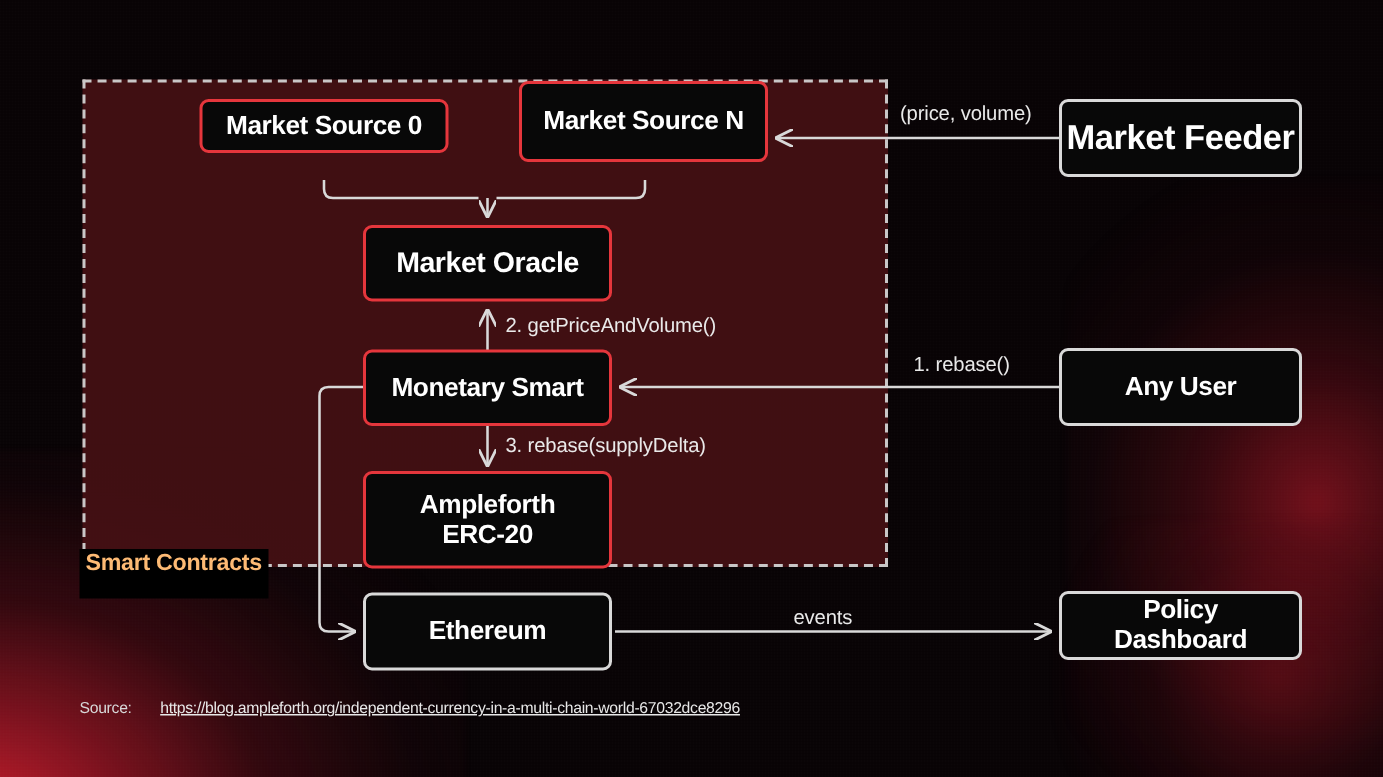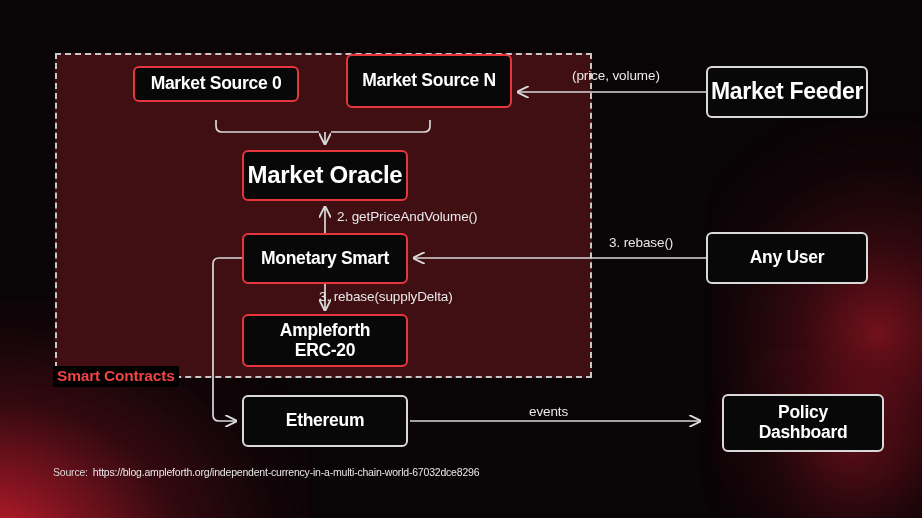--- a/index.html
+++ b/index.html
@@ -75,25 +75,25 @@
     height: 325px;
     background: rgba(72,17,20,0.88);
     border: 2px dashed #c9c7c7;
     box-sizing: border-box;
   }
   #smart-contracts-label {
     position: absolute;
     left: 53px;
     top: 366px;
     background: #000000;
-    color: #ef4444;
+    color: #fdba74;
     font-size: 15.5px;
     font-weight: bold;
     letter-spacing: -0.2px;
-    padding: 1px 4px 2px 4px;
+    padding: 1px 4px 14px 4px;
     white-space: nowrap;
   }
 
   
   .node {
     position: absolute;
     background: #080808;
     border-radius: 6px;
     box-sizing: border-box;
     display: flex;
@@ -132,21 +132,22 @@
     position: absolute;
     left: 53px;
     top: 466px;
     font-size: 10.5px;
     color: #d8d8d8;
     letter-spacing: -0.2px;
     white-space: nowrap;
   }
   #source-url {
     color: #e8e8e8;
-    margin-left: 5px;
+    text-decoration: underline;
+    margin-left: 19px;
   }
 </style>
 </head>
 <body>
 
 <div id="canvas">
 
   <div class="glow" id="glow-bottom-left"></div>
   <div class="glow" id="glow-right"></div>
   <div class="glow" id="glow-bottom-right"></div>
@@ -178,43 +179,43 @@
       <path d="M 242 258 L 219 258 Q 213 258 213 264 L 213 415 Q 213 421 219 421 L 236 421" marker-end="url(#arrow)"></path>
 
       <path d="M 410 421 L 700 421" marker-end="url(#arrow)"></path>
     </g>
   </svg>
 
   <div class="node red" style="left:133px; top:66px; width:166px; height:36px; font-size:17.5px;">Market Source 0</div>
 
   <div class="node red" style="left:346px; top:54px; width:166px; height:54px; font-size:17.5px;">Market Source N</div>
 
-  <div class="node red" style="left:242px; top:150px; width:166px; height:51px; font-size:24px;">Market Oracle</div>
+  <div class="node red" style="left:242px; top:150px; width:166px; height:51px; font-size:19px;">Market Oracle</div>
 
   <div class="node red" style="left:242px; top:233px; width:166px; height:51px; font-size:17.5px;">Monetary Smart</div>
 
-  <div class="node red" style="left:242px; top:314px; width:166px; height:53px; font-size:17.5px; white-space:pre-line;">Ampleforth
+  <div class="node red" style="left:242px; top:314px; width:166px; height:65px; font-size:17.5px; white-space:pre-line;">Ampleforth
 ERC-20</div>
 
   <div class="node white" style="left:242px; top:395px; width:166px; height:52px; font-size:17.5px;">Ethereum</div>
 
   <div class="node white" style="left:706px; top:66px; width:162px; height:52px; font-size:23px;">Market Feeder</div>
 
   <div class="node white" style="left:706px; top:232px; width:162px; height:52px; font-size:17.5px;text-align:center;">Any User</div>
 
-  <div class="node white" style="left:722px; top:394px; width:162px; height:58px; font-size:17.5px; white-space:pre-line;">Policy
+  <div class="node white" style="left:706px; top:394px; width:162px; height:46px; font-size:17.5px; white-space:pre-line;">Policy
 Dashboard</div>
 
-  <div class="edge-label" style="left:572px; top:68px;">(price, volume)</div>
-
-  <div class="edge-label" style="left:609px; top:235px;">3. rebase()</div>
+  <div class="edge-label" style="left:600px; top:68px;">(price, volume)</div>
+
+  <div class="edge-label" style="left:609px; top:235px;">1. rebase()</div>
 
   <div class="edge-label" style="left:337px; top:209px;">2.  getPriceAndVolume()</div>
 
-  <div class="edge-label" style="left:319px; top:289px;">3.  rebase(supplyDelta)</div>
+  <div class="edge-label" style="left:337px; top:289px;">3.  rebase(supplyDelta)</div>
 
   <div class="edge-label" style="left:529px; top:404px;">events</div>
 
   <div id="source-line">
     <span>Source:</span><span id="source-url">https://blog.ampleforth.org/independent-currency-in-a-multi-chain-world-67032dce8296</span>
   </div>
 
 </div>
 
 </body></html>

